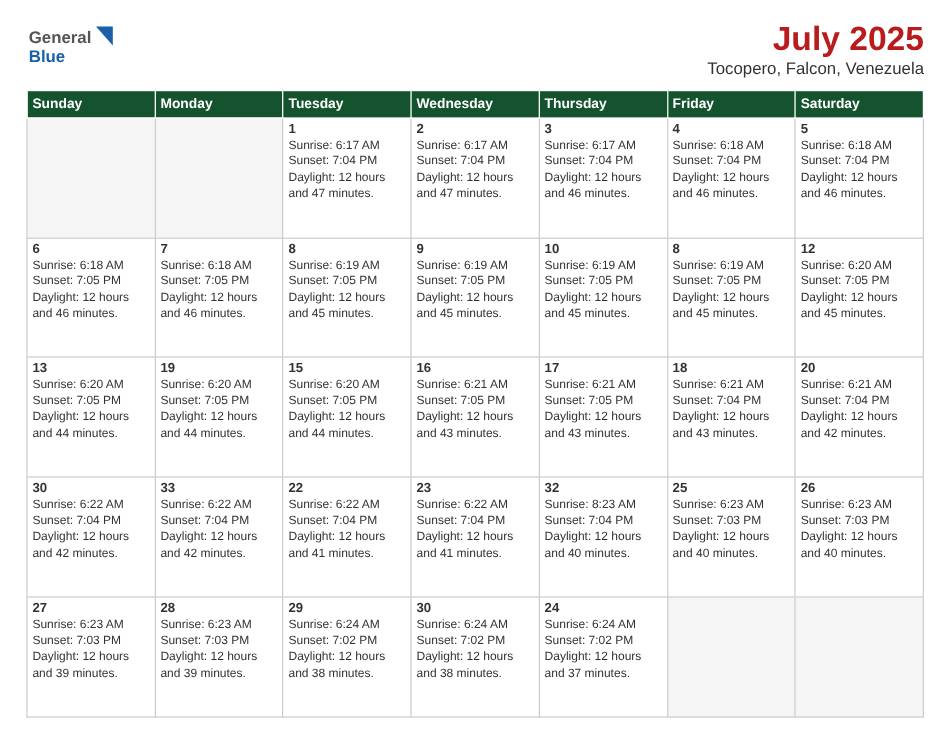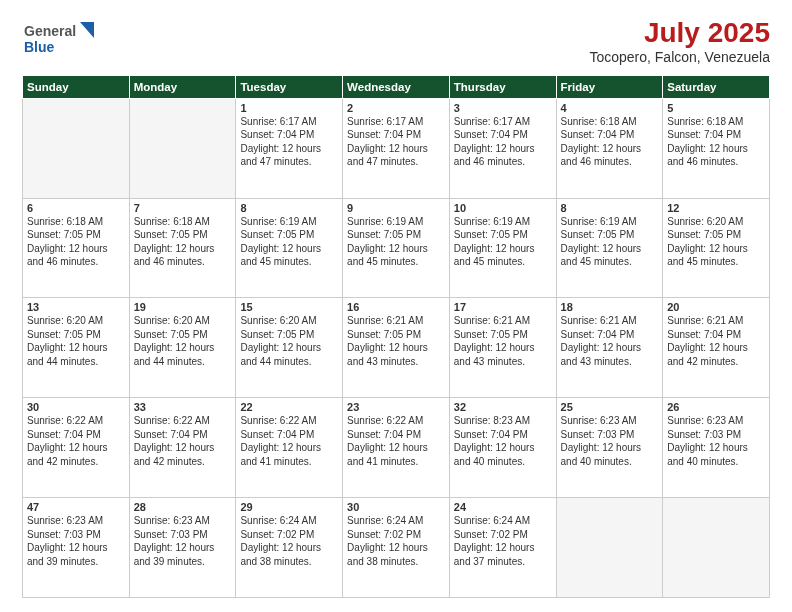--- a/index.html
+++ b/index.html
@@ -278,21 +278,21 @@
           </td>
           <td>
             <span class="day-num">26</span>
             <div class="day-info">Sunrise: 6:23 AM
 Sunset: 7:03 PM
 Daylight: 12 hours and 40 minutes.</div>
           </td>
         </tr>
         <tr>
           <td>
-            <span class="day-num">47</span>
+            <span class="day-num">27</span>
             <div class="day-info">Sunrise: 6:23 AM
 Sunset: 7:03 PM
 Daylight: 12 hours and 39 minutes.</div>
           </td>
           <td>
             <span class="day-num">28</span>
             <div class="day-info">Sunrise: 6:23 AM
 Sunset: 7:03 PM
 Daylight: 12 hours and 39 minutes.</div>
           </td>

